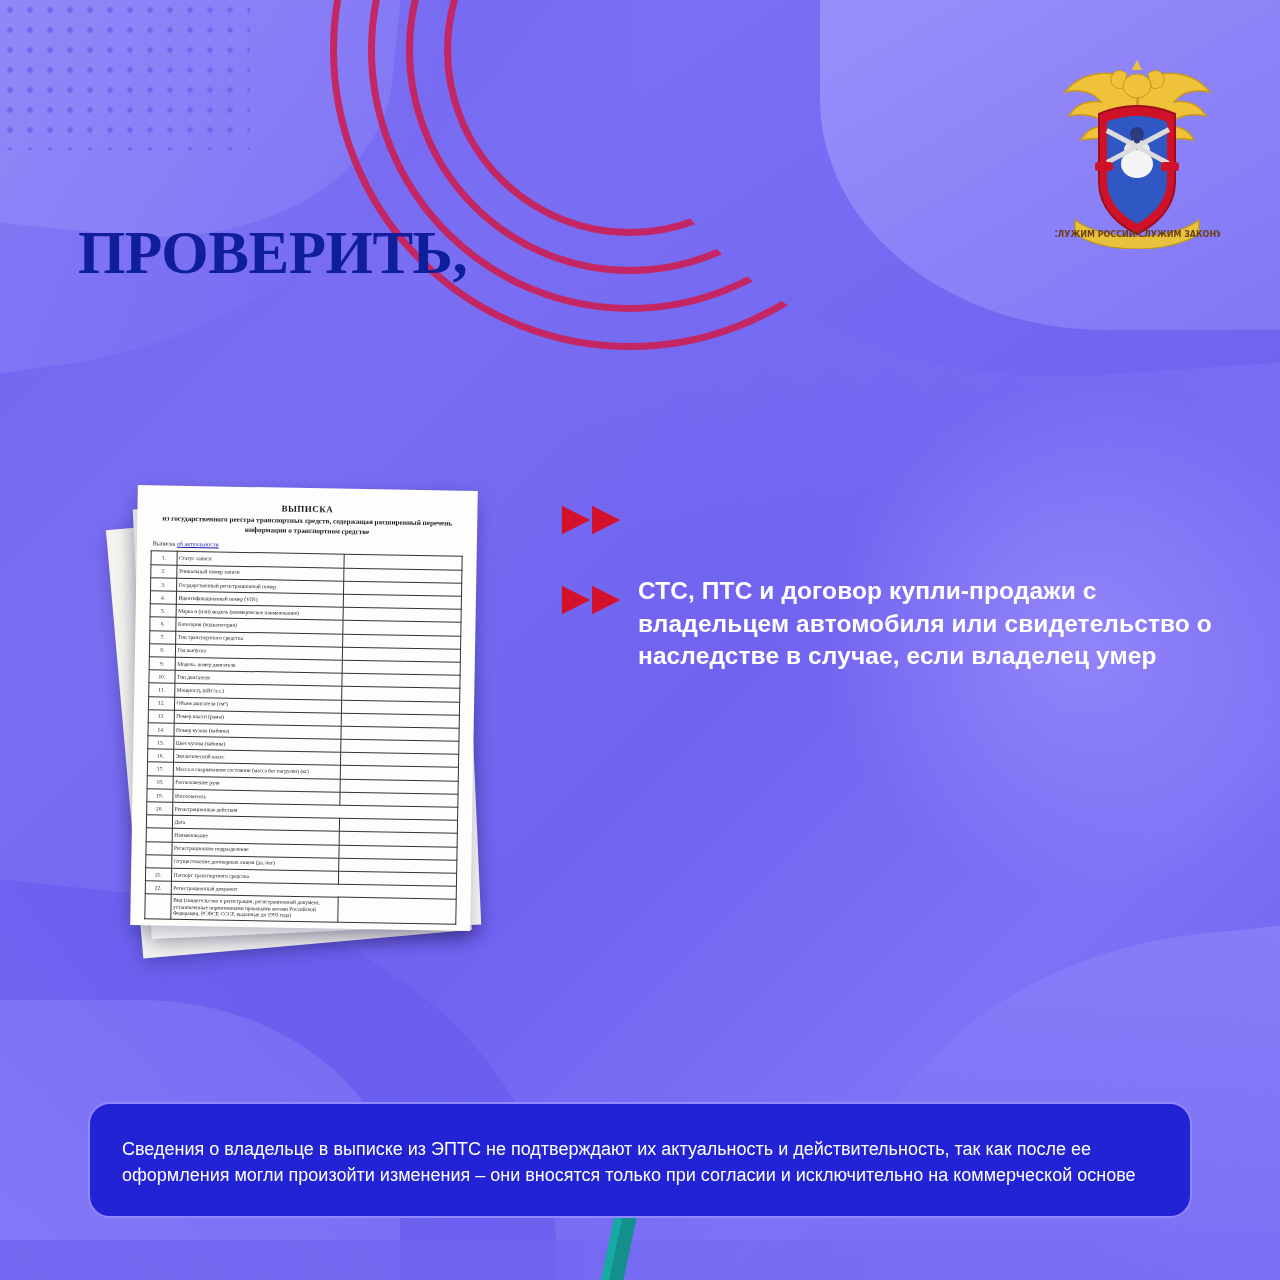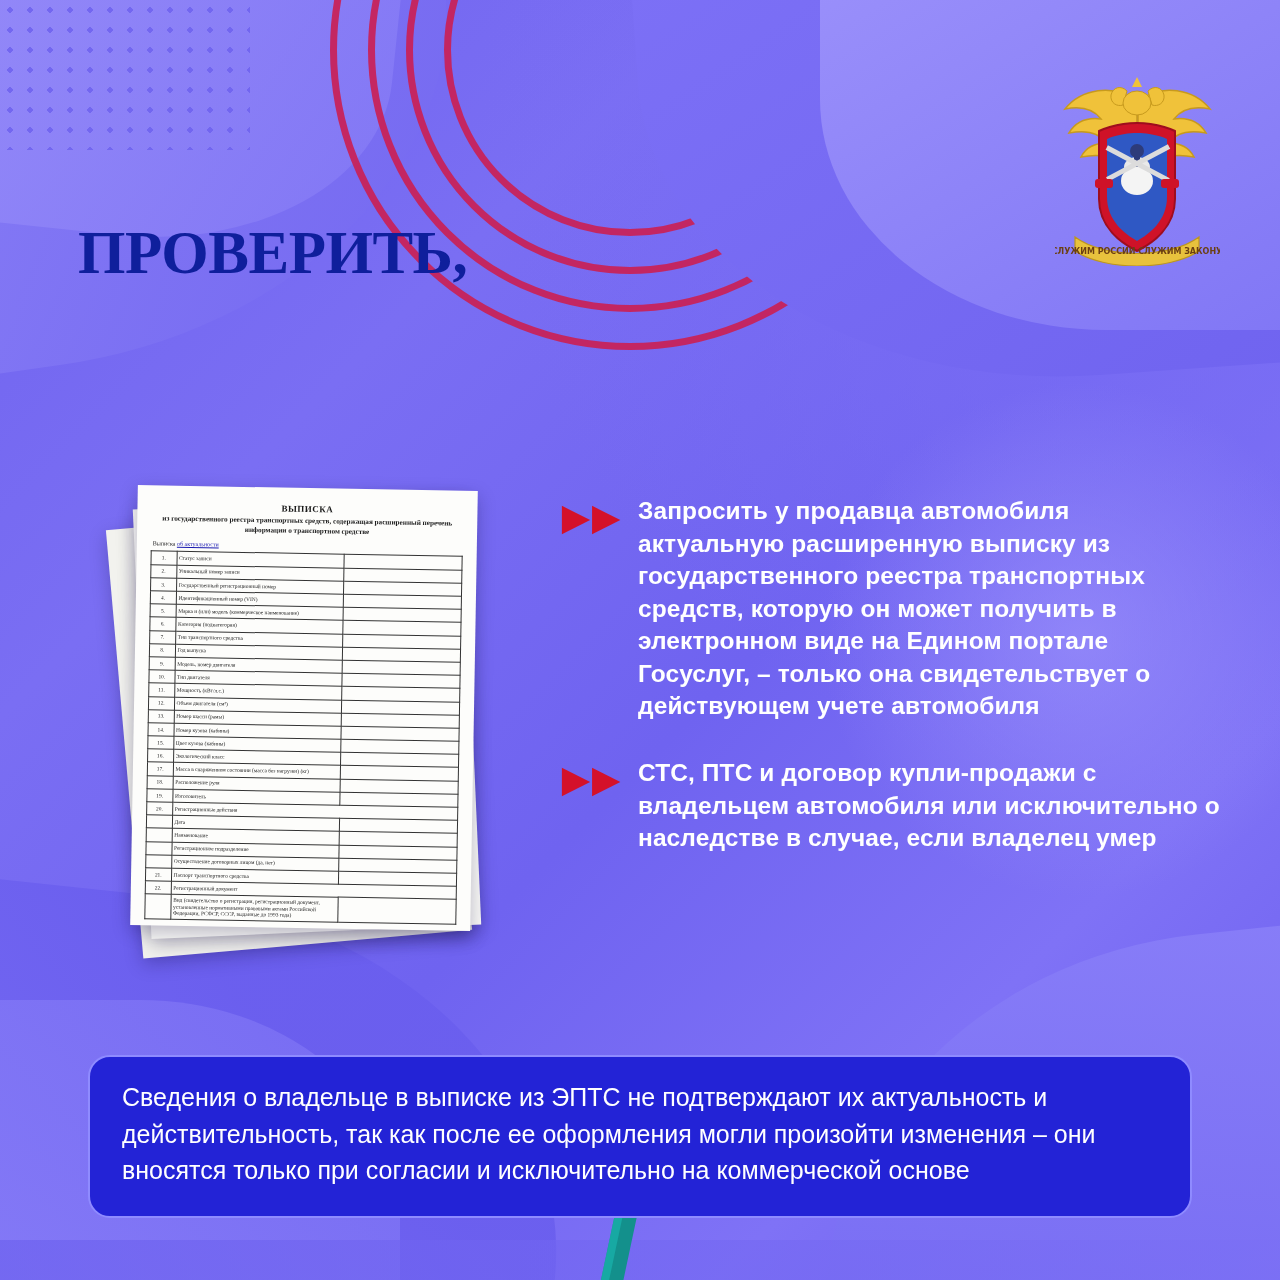--- a/index.html
+++ b/index.html
@@ -88,21 +88,21 @@
     opacity:.7;
   }
   .bottom-strip{
     left:0;bottom:0;width:100%;height:40px;
     background:linear-gradient(90deg,#6a5eee,#7b6ff5);
     opacity:.6;
   }
 
   
   .emblem{
-    position:absolute;top:61px;right:60px;width:165px;height:205px;
+    position:absolute;top:44px;right:60px;width:165px;height:205px;
   }
 
   
   .title{
     position:absolute;left:78px;top:222px;width:1110px;
     color:#0f1f9c;
     font-weight:bold;
     font-size:61px;
     line-height:1.0;
     letter-spacing:-0.5px;
@@ -149,22 +149,22 @@
     letter-spacing:.1px;
   }
 
   
   .footer{
     position:absolute;left:88px;bottom:62px;width:1104px;
     background:#2323d6;
     border:2px solid #8f8bff;
     border-radius:22px;
     box-sizing:border-box;
-    padding:22px 32px 28px 32px;
-    color:#ffffff;font-size:25px;line-height:1.45;font-weight:normal;
+    padding:32px 32px 28px 32px;
+    color:#ffffff;font-size:18px;line-height:1.45;font-weight:normal;
   }
 </style>
 </head>
 <body>
 
 <div class="poster">
 
   <div class="shape blob-tl"></div>
   <div class="shape blob-tl2"></div>
   <div class="shape dots"></div>
@@ -381,28 +381,27 @@
   </div>
 
   <div class="bullets">
     <div class="bullet">
       <div class="arrows">
         <svg viewBox="0 0 70 36" width="66" height="34">
           <path d="M2 3 L32 18 L2 33 Z" fill="#d4112a"></path>
           <path d="M34 3 L64 18 L34 33 Z" fill="#d4112a"></path>
         </svg>
       </div>
-      <div class="btext">Запросить у продавца автомобиля актуальную расширенную выписку из государственного реестра транспортных средств, которую он может получить в электронном виде на Едином портале Госуслуг, – только она свидетельствует о действующем учете автомобиля</div>
     </div>
     <div class="bullet">
       <div class="arrows">
         <svg viewBox="0 0 70 36" width="66" height="34">
           <path d="M2 3 L32 18 L2 33 Z" fill="#d4112a"></path>
           <path d="M34 3 L64 18 L34 33 Z" fill="#d4112a"></path>
         </svg>
       </div>
-      <div class="btext">СТС, ПТС и договор купли-продажи с владельцем автомобиля или исключительно о наследстве в случае, если владелец умер</div>
+      <div class="btext">СТС, ПТС и договор купли-продажи с владельцем автомобиля или свидетельство о наследстве в случае, если владелец умер</div>
     </div>
   </div>
 
   <div class="footer">Сведения о владельце в выписке из ЭПТС не подтверждают их актуальность и действительность, так как после ее оформления могли произойти изменения – они вносятся только при согласии и исключительно на коммерческой основе</div>
 
 </div>
 
 </body></html>

